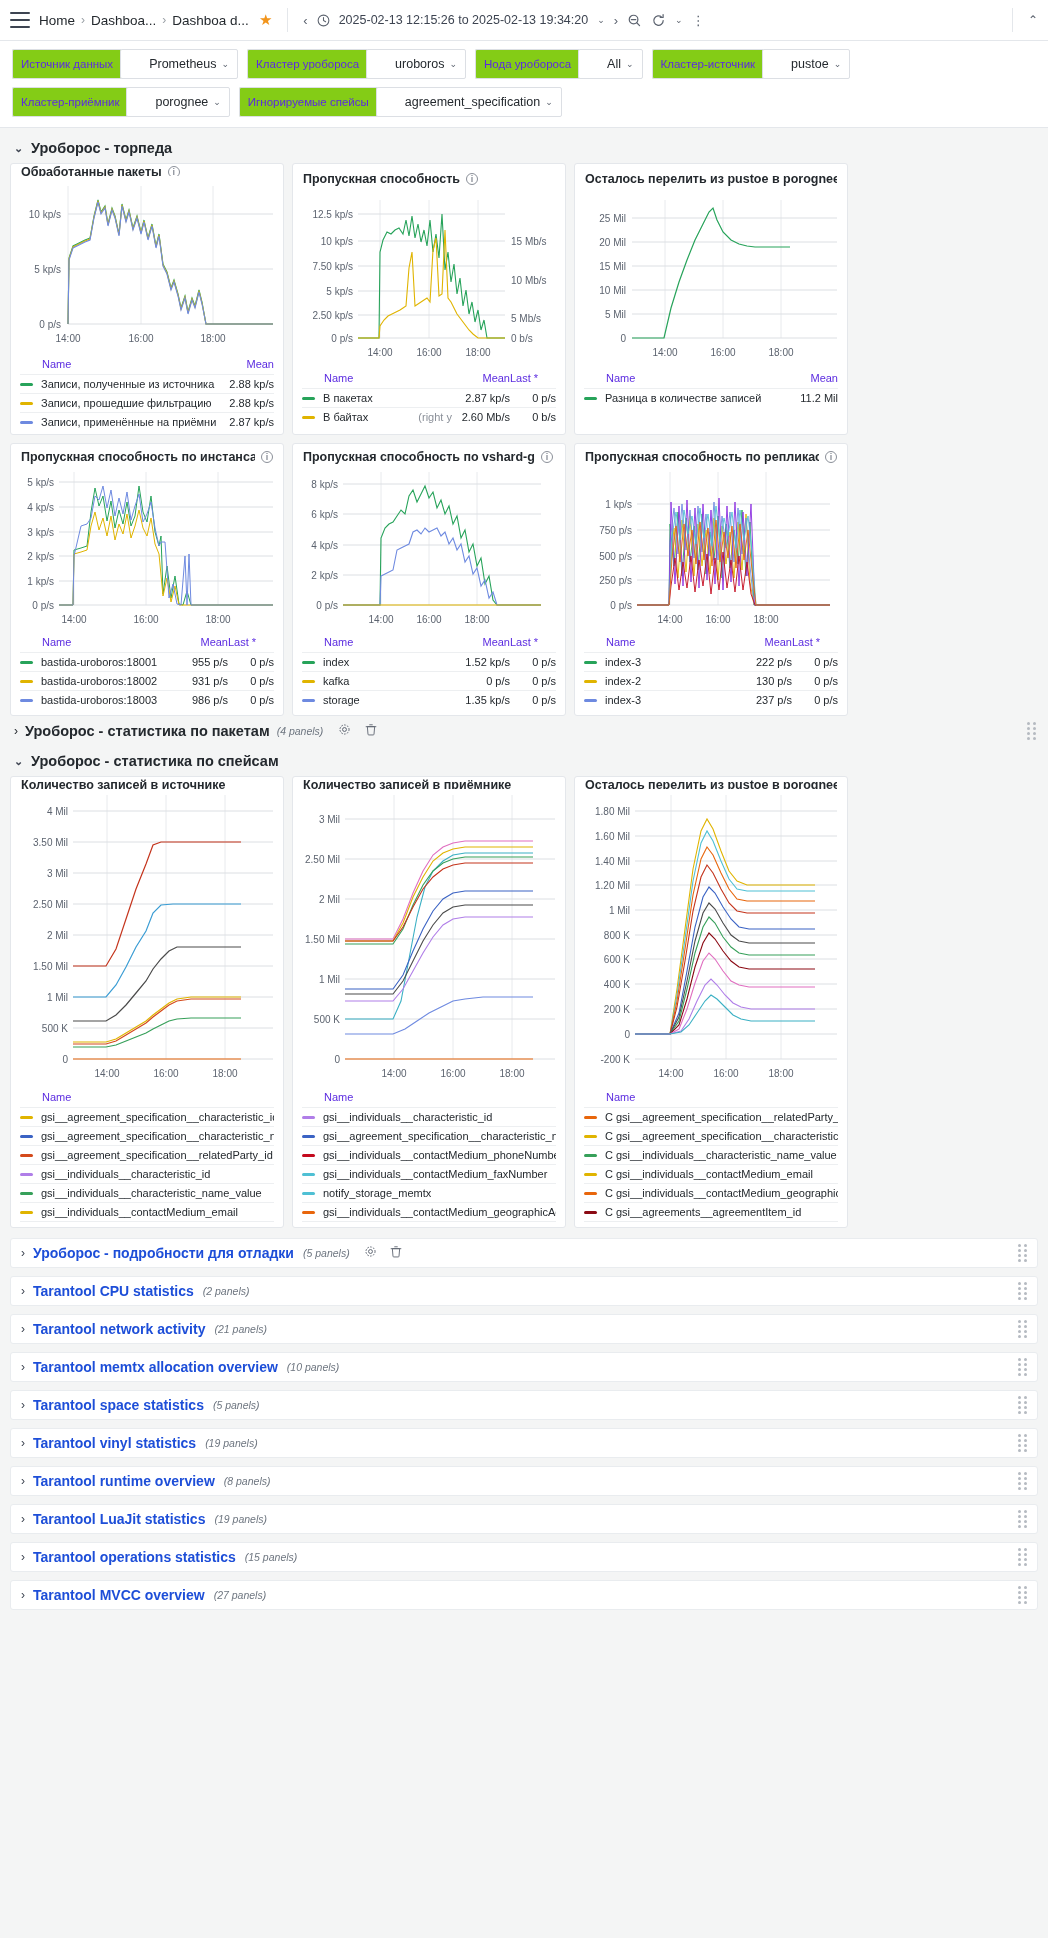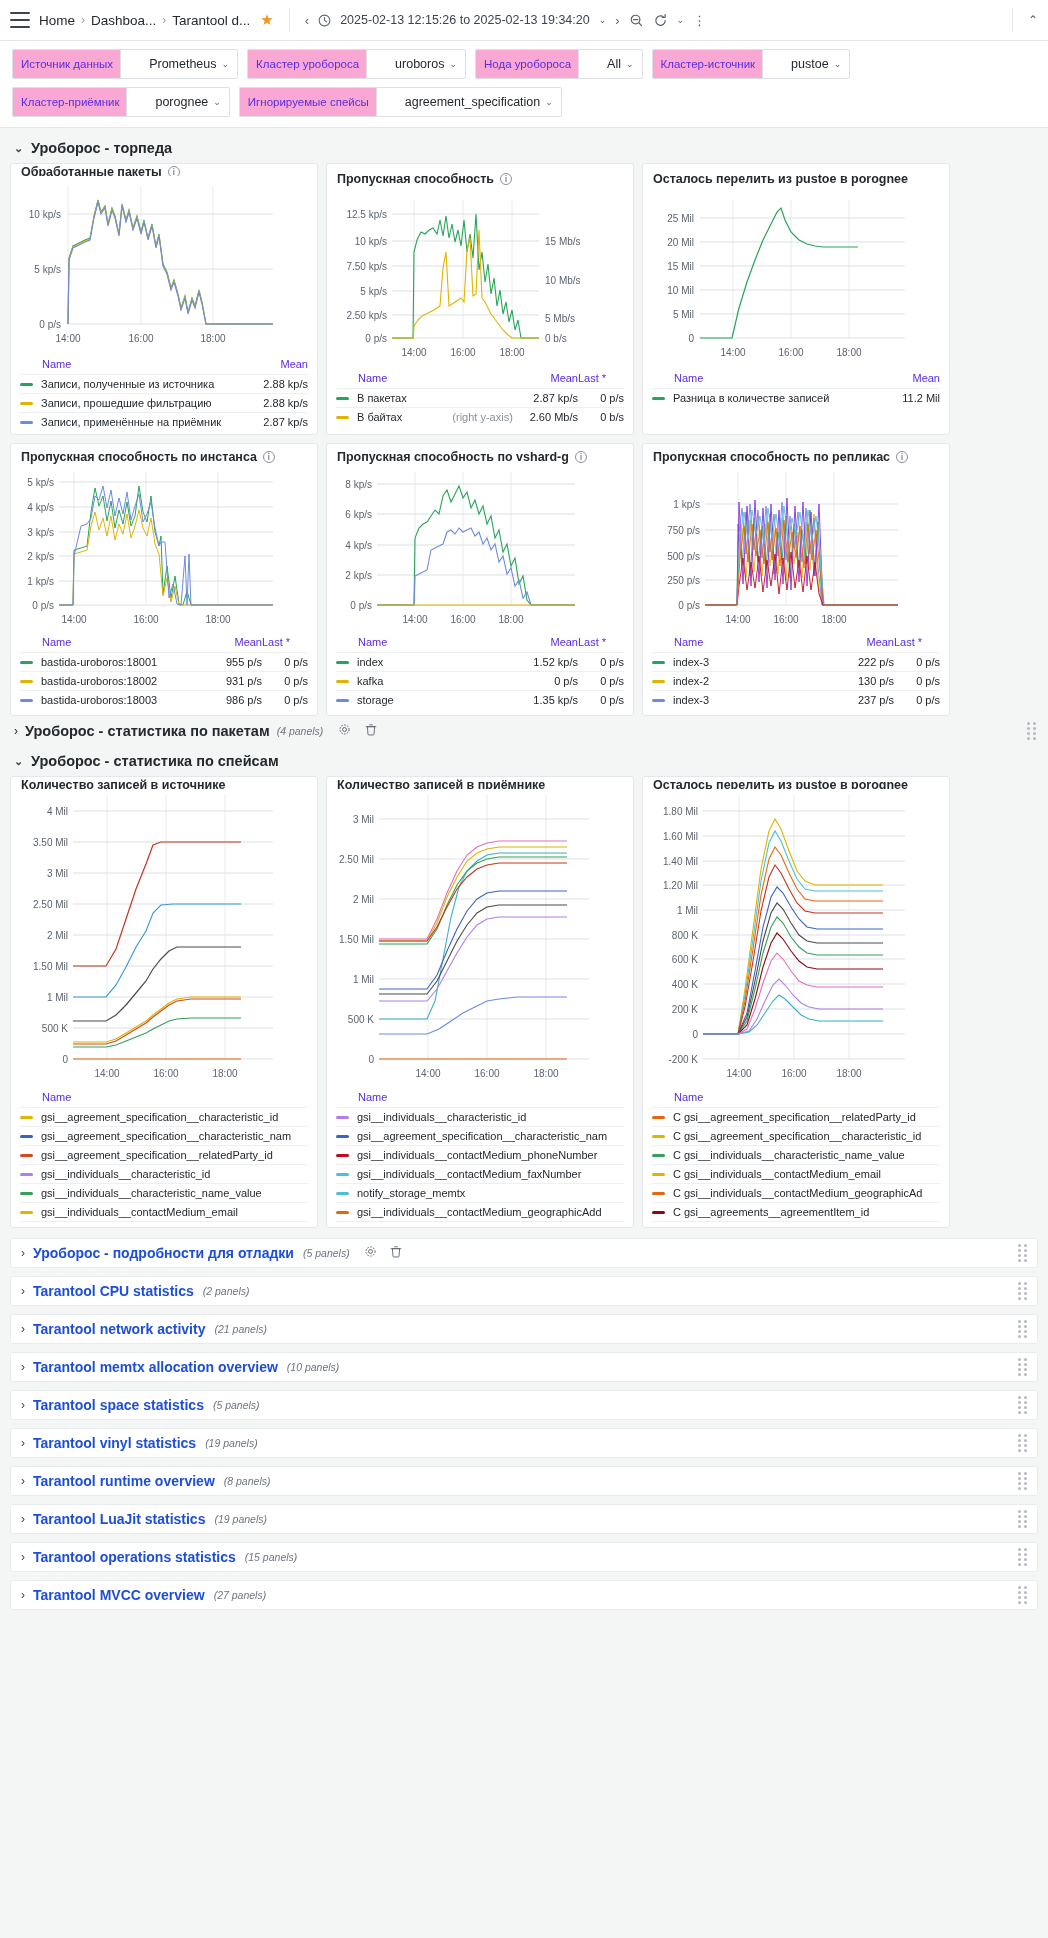--- a/index.html
+++ b/index.html
@@ -30,21 +30,21 @@
   .chev{ font-size:9px; color:#5c636f;}
   .spacer{ flex:1; }
   .caret-up{ font-size:12px; color:#5c636f; }
 
   
   .varbar{ background:#fff; border-bottom:1px solid #e4e7eb; padding:8px 12px 10px 12px; }
   .varrow{ display:flex; gap:9px; align-items:center; margin-bottom:8px; flex-wrap:wrap;}
   .varrow:last-child{ margin-bottom:0;}
   .vlabel{
     border:1px solid #dcdfe4; border-right:none; border-radius:2px 0 0 2px;
-    background:#f9a8d4; color:#5b2be0; font-size:11.5px;
+    background:#84cc16; color:#5b2be0; font-size:11.5px;
     padding:6px 8px; height:30px; display:flex; align-items:center; white-space:nowrap;
   }
   .vvalue{
     border:1px solid #dcdfe4; border-radius:2px; background:#fff;
     font-size:12.5px; color:#24292e; padding:5px 8px; height:30px;
     display:flex; align-items:center; gap:5px; white-space:nowrap; cursor:pointer;
   }
   .vgroup{ display:flex; align-items:stretch; }
   .vgroup .vvalue{ margin-left:-1px;padding-left:28px; }
 
@@ -52,21 +52,21 @@
   .board{ padding:6px 10px 0 10px; }
   .rowheader{
     display:flex; align-items:center; gap:7px;
     font-size:14.5px; font-weight:600; color:#24292e;
     padding:6px 2px 7px 4px; cursor:pointer;
   }
   .rowheader .ang{ font-size:11px; color:#3d4451; width:10px;}
   .panels{ display:flex; gap:8px; }
   .panel{
     background:#fff; border:1px solid #e4e7eb; border-radius:3px;
-    width:308px; display:flex; flex-direction:column; overflow:hidden;
+    width:274px; display:flex; flex-direction:column; overflow:hidden;
   }
   .ptitle{
     display:flex; align-items:center; gap:6px;
     font-size:12.5px; font-weight:600; color:#24292e;
     padding:8px 10px 4px 10px; white-space:nowrap; overflow:hidden;
   }
   .ptitle .tname{ overflow:hidden; text-overflow:clip; }
   .infoic{
     width:12px;height:12px;border:1px solid #8b9099;border-radius:50%;
     font-size:9px; line-height:10px; text-align:center; color:#8b9099; flex:none;
@@ -117,21 +117,21 @@
   <div class="hamburger">
       <i></i>
       <i></i>
       <i></i>
     </div>
   <div class="crumbs">
     <span class="crumb">Home</span>
     <span class="sep">›</span>
     <span class="crumb">Dashboa...</span>
     <span class="sep">›</span>
-    <span class="crumb">Tarantool d...</span>
+    <span class="crumb">Dashboa d...</span>
     <span class="star">★</span>
   </div>
   <div class="divider"></div>
   <div class="timebar">
     <span class="tb-ic">‹</span>
     <span class="tb-ic">
       <svg width="13" height="13" viewBox="0 0 16 16">
           <circle cx="8" cy="8" r="6.6" fill="none" stroke="#5c636f" stroke-width="1.3"></circle>
           <path d="M8 4.3V8l2.6 1.6" fill="none" stroke="#5c636f" stroke-width="1.3" stroke-linecap="round"></path>
         </svg>

